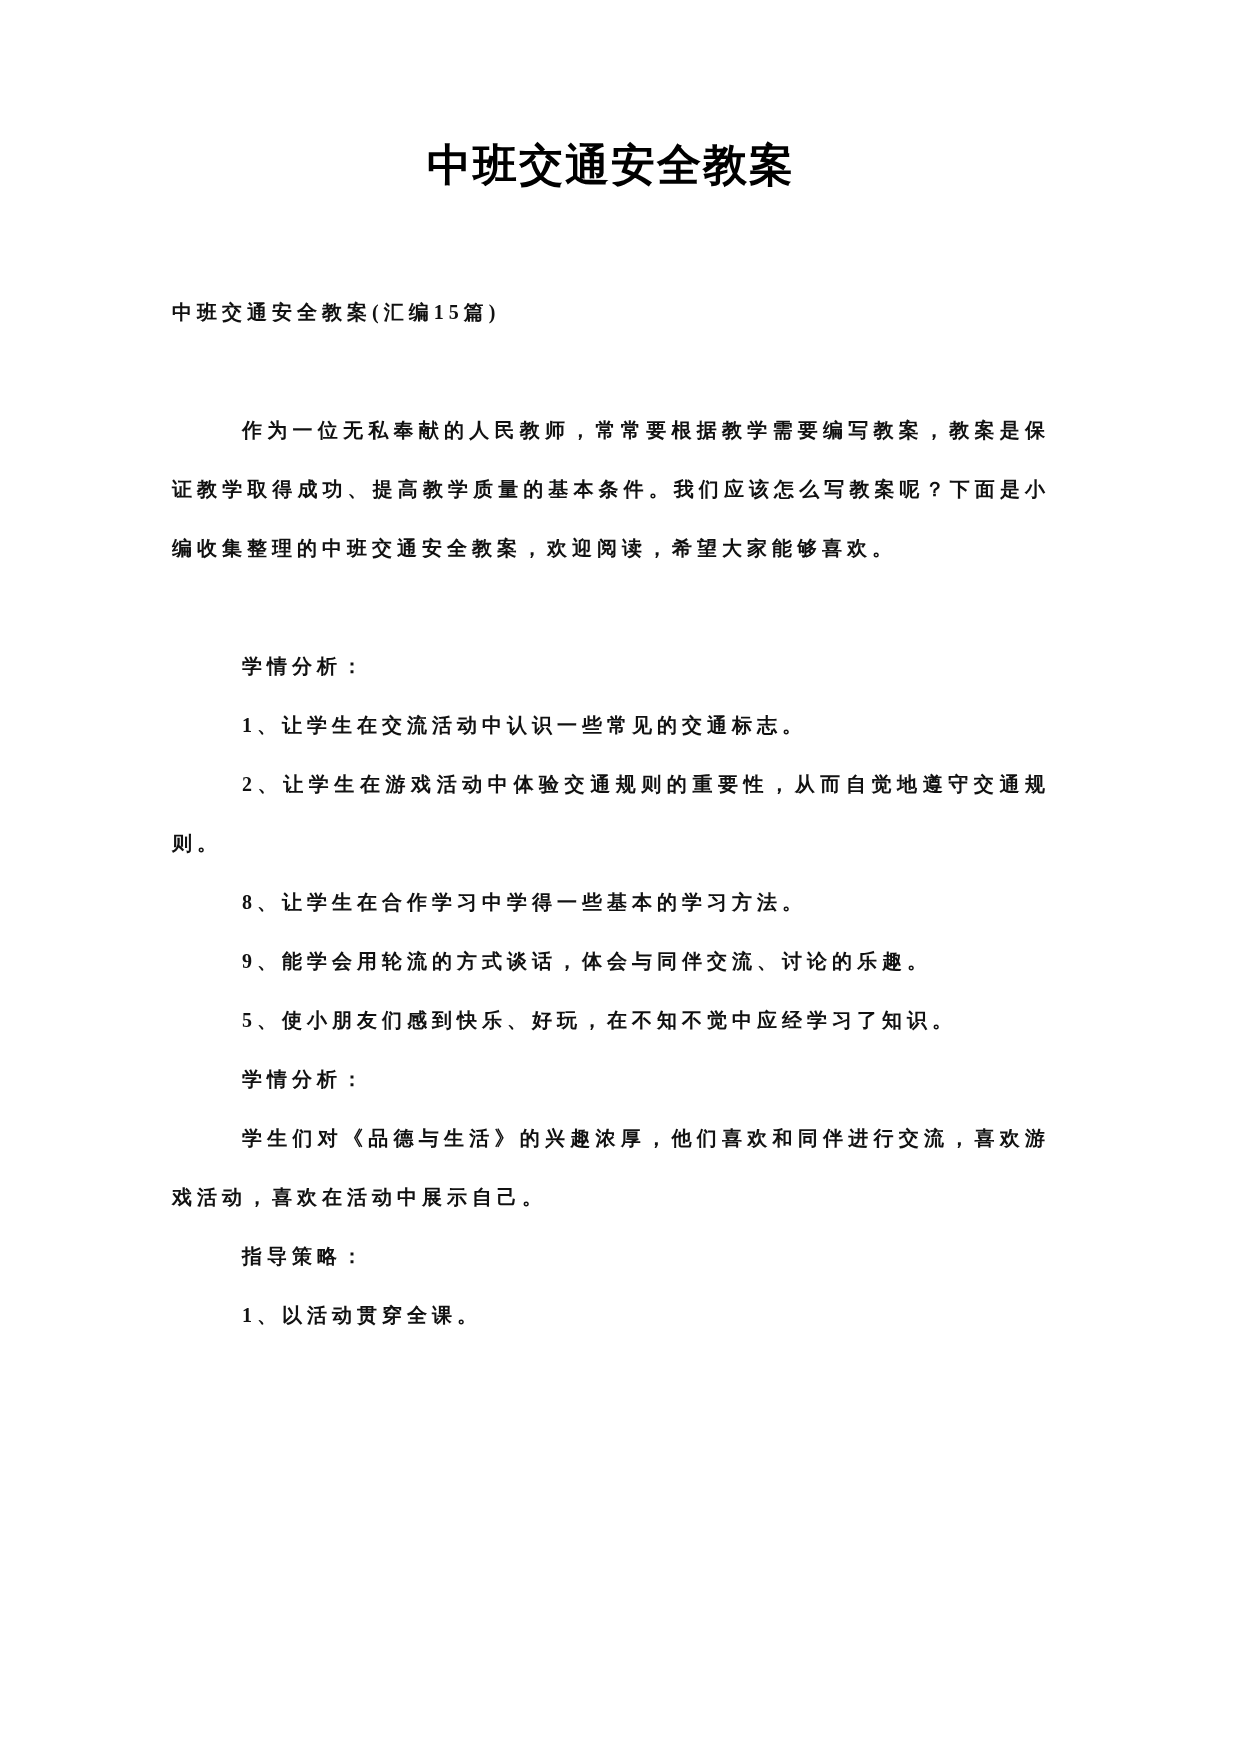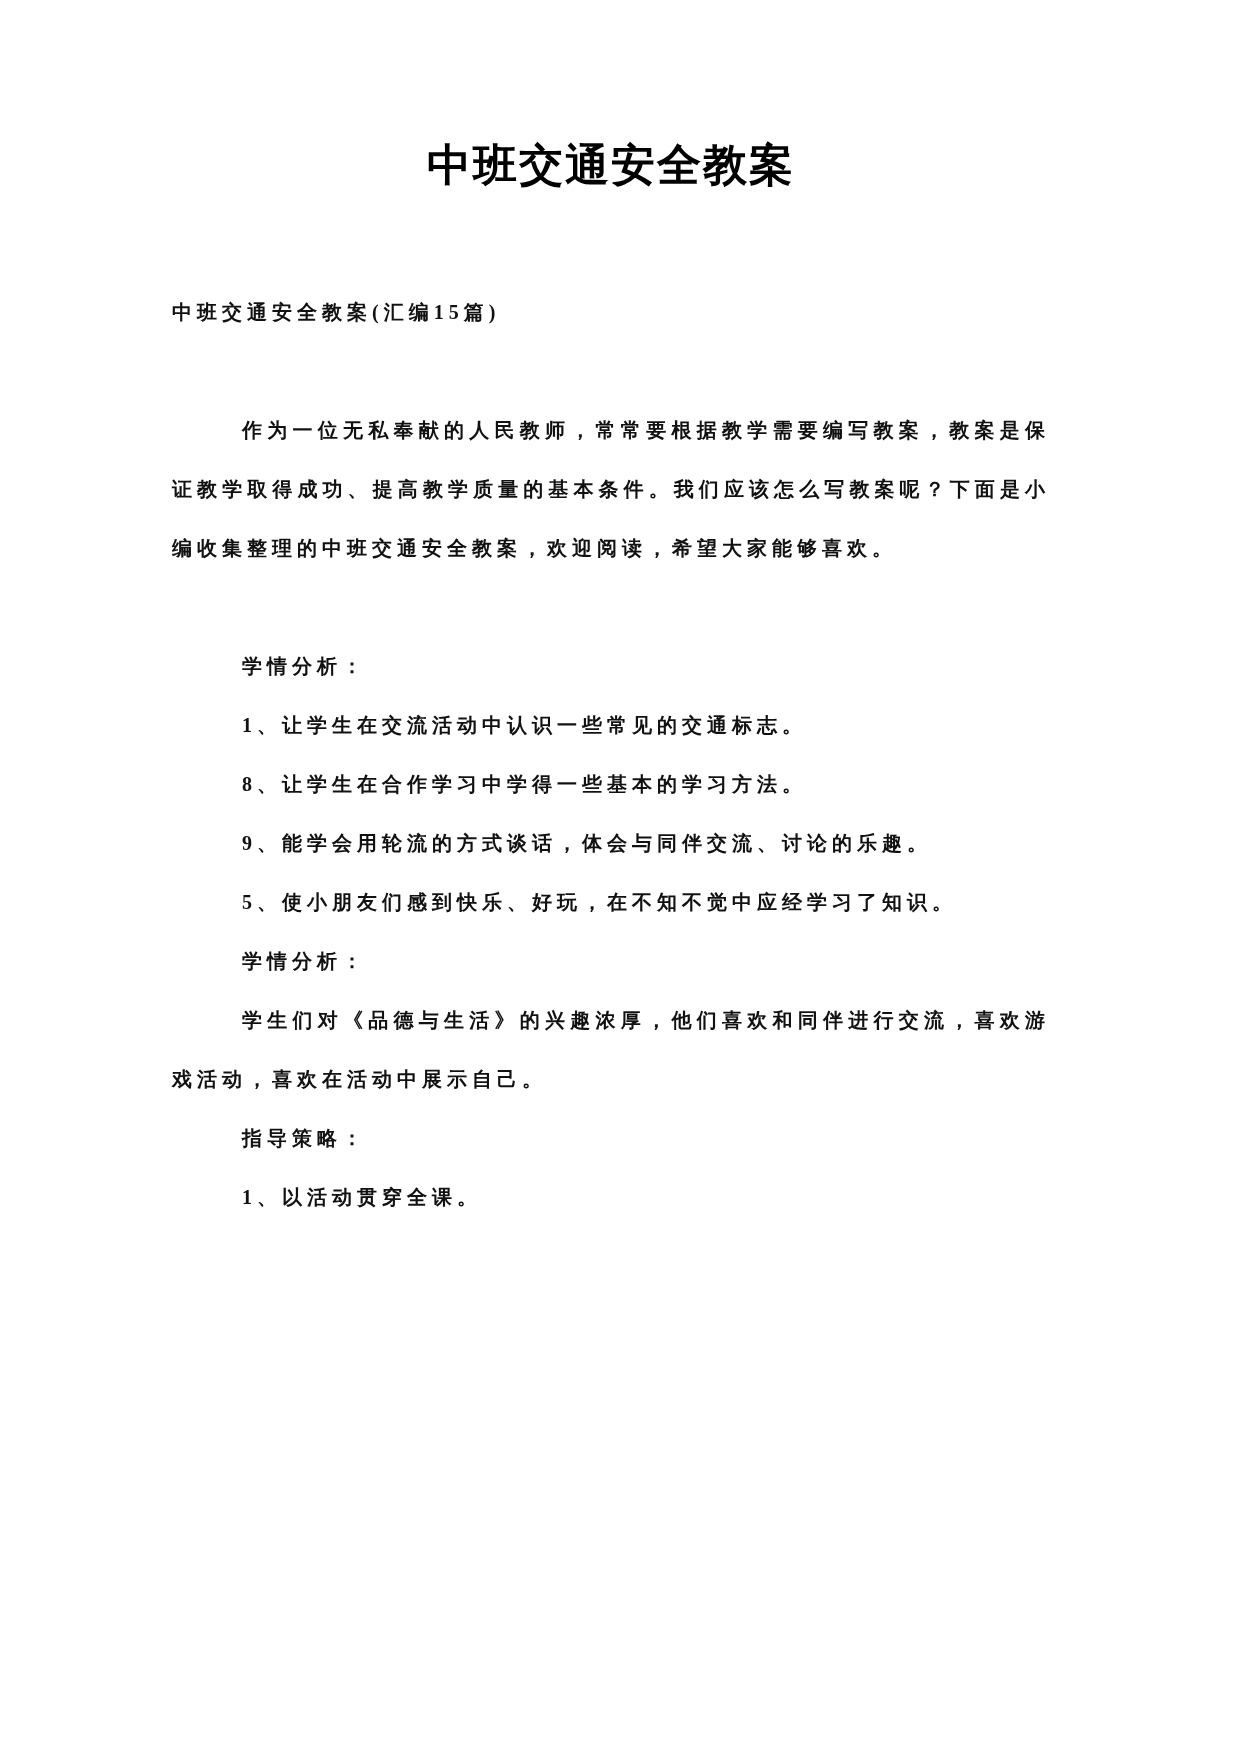--- a/index.html
+++ b/index.html
@@ -56,20 +56,21 @@
 
   <p class="para indent">作为一位无私奉献的人民教师，常常要根据教学需要编写教案，教案是保证教学取得成功、提高教学质量的基本条件。我们应该怎么写教案呢？下面是小编收集整理的中班交通安全教案，欢迎阅读，希望大家能够喜欢。</p>
 
   <div class="spacer"></div>
 
 
   <div>
 
   <p class="para indent">学情分析：</p>
       <p class="para indent">1、让学生在交流活动中认识一些常见的交通标志。</p>
+      <p class="para indent">2、让学生在游戏活动中体验交通规则的重要性，从而自觉地遵守交通规则。</p>
       <p class="para indent">8、让学生在合作学习中学得一些基本的学习方法。</p>
       <p class="para indent">9、能学会用轮流的方式谈话，体会与同伴交流、讨论的乐趣。</p>
       <p class="para indent">5、使小朋友们感到快乐、好玩，在不知不觉中应经学习了知识。</p>
       <p class="para indent">学情分析：</p>
       <p class="para indent">学生们对《品德与生活》的兴趣浓厚，他们喜欢和同伴进行交流，喜欢游戏活动，喜欢在活动中展示自己。</p>
       <p class="para indent">指导策略：</p>
       <p class="para indent">1、以活动贯穿全课。</p>
     </div>
 
 </div>

